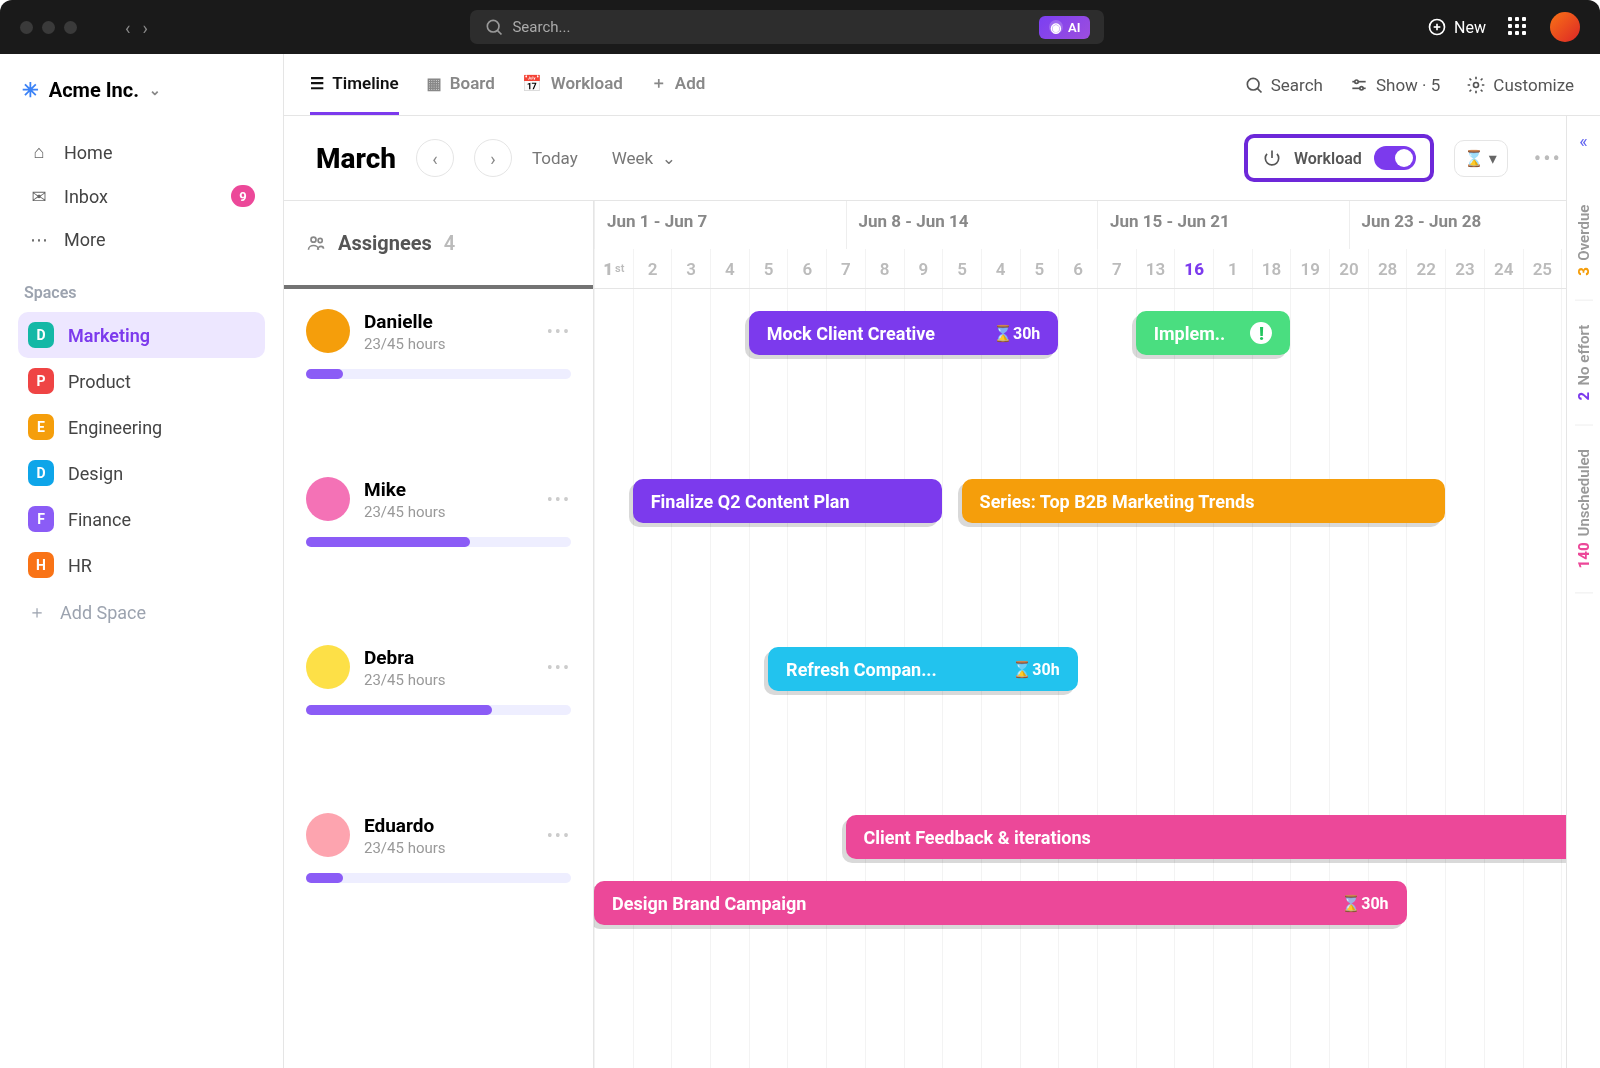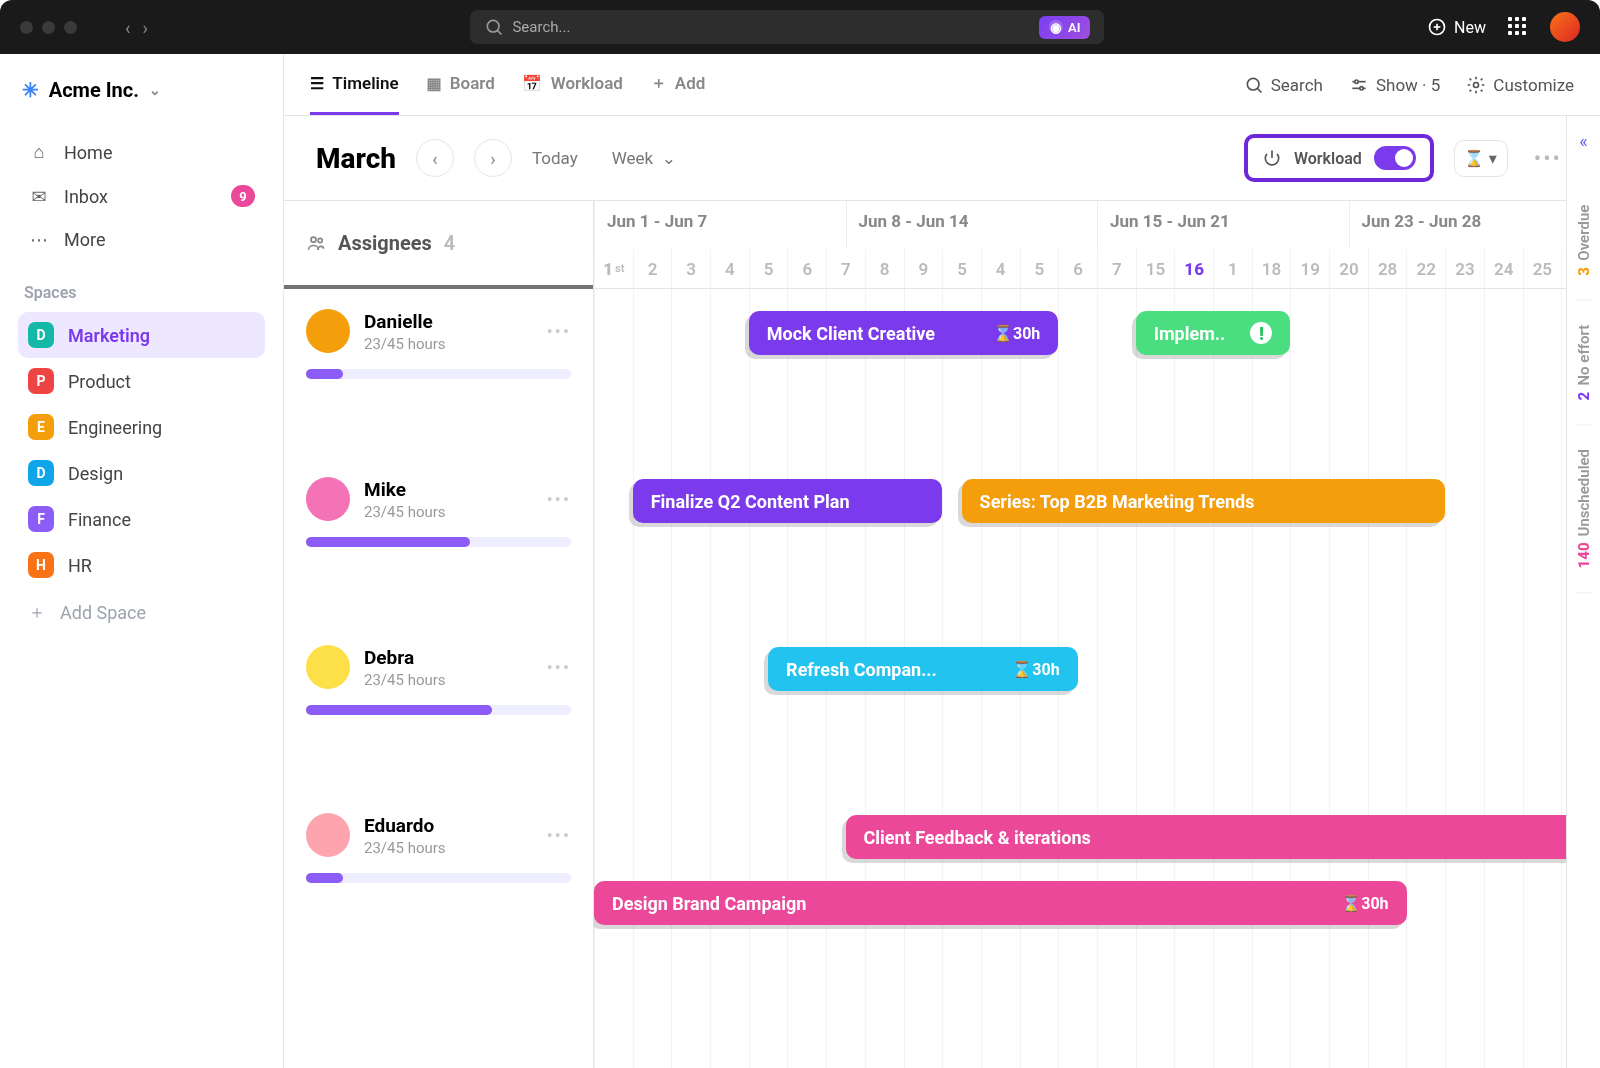--- a/index.html
+++ b/index.html
@@ -340,21 +340,21 @@
             <div class="daycell">5</div>
             <div class="daycell">6</div>
             <div class="daycell">7</div>
             <div class="daycell">8</div>
             <div class="daycell">9</div>
             <div class="daycell">5</div>
             <div class="daycell">4</div>
             <div class="daycell">5</div>
             <div class="daycell">6</div>
             <div class="daycell">7</div>
-            <div class="daycell">15</div>
+            <div class="daycell">13</div>
             <div class="daycell today">16</div>
             <div class="daycell">1</div>
             <div class="daycell">18</div>
             <div class="daycell">19</div>
             <div class="daycell">20</div>
             <div class="daycell">28</div>
             <div class="daycell">22</div>
             <div class="daycell">23</div>
             <div class="daycell">24</div>
             <div class="daycell">25</div>

